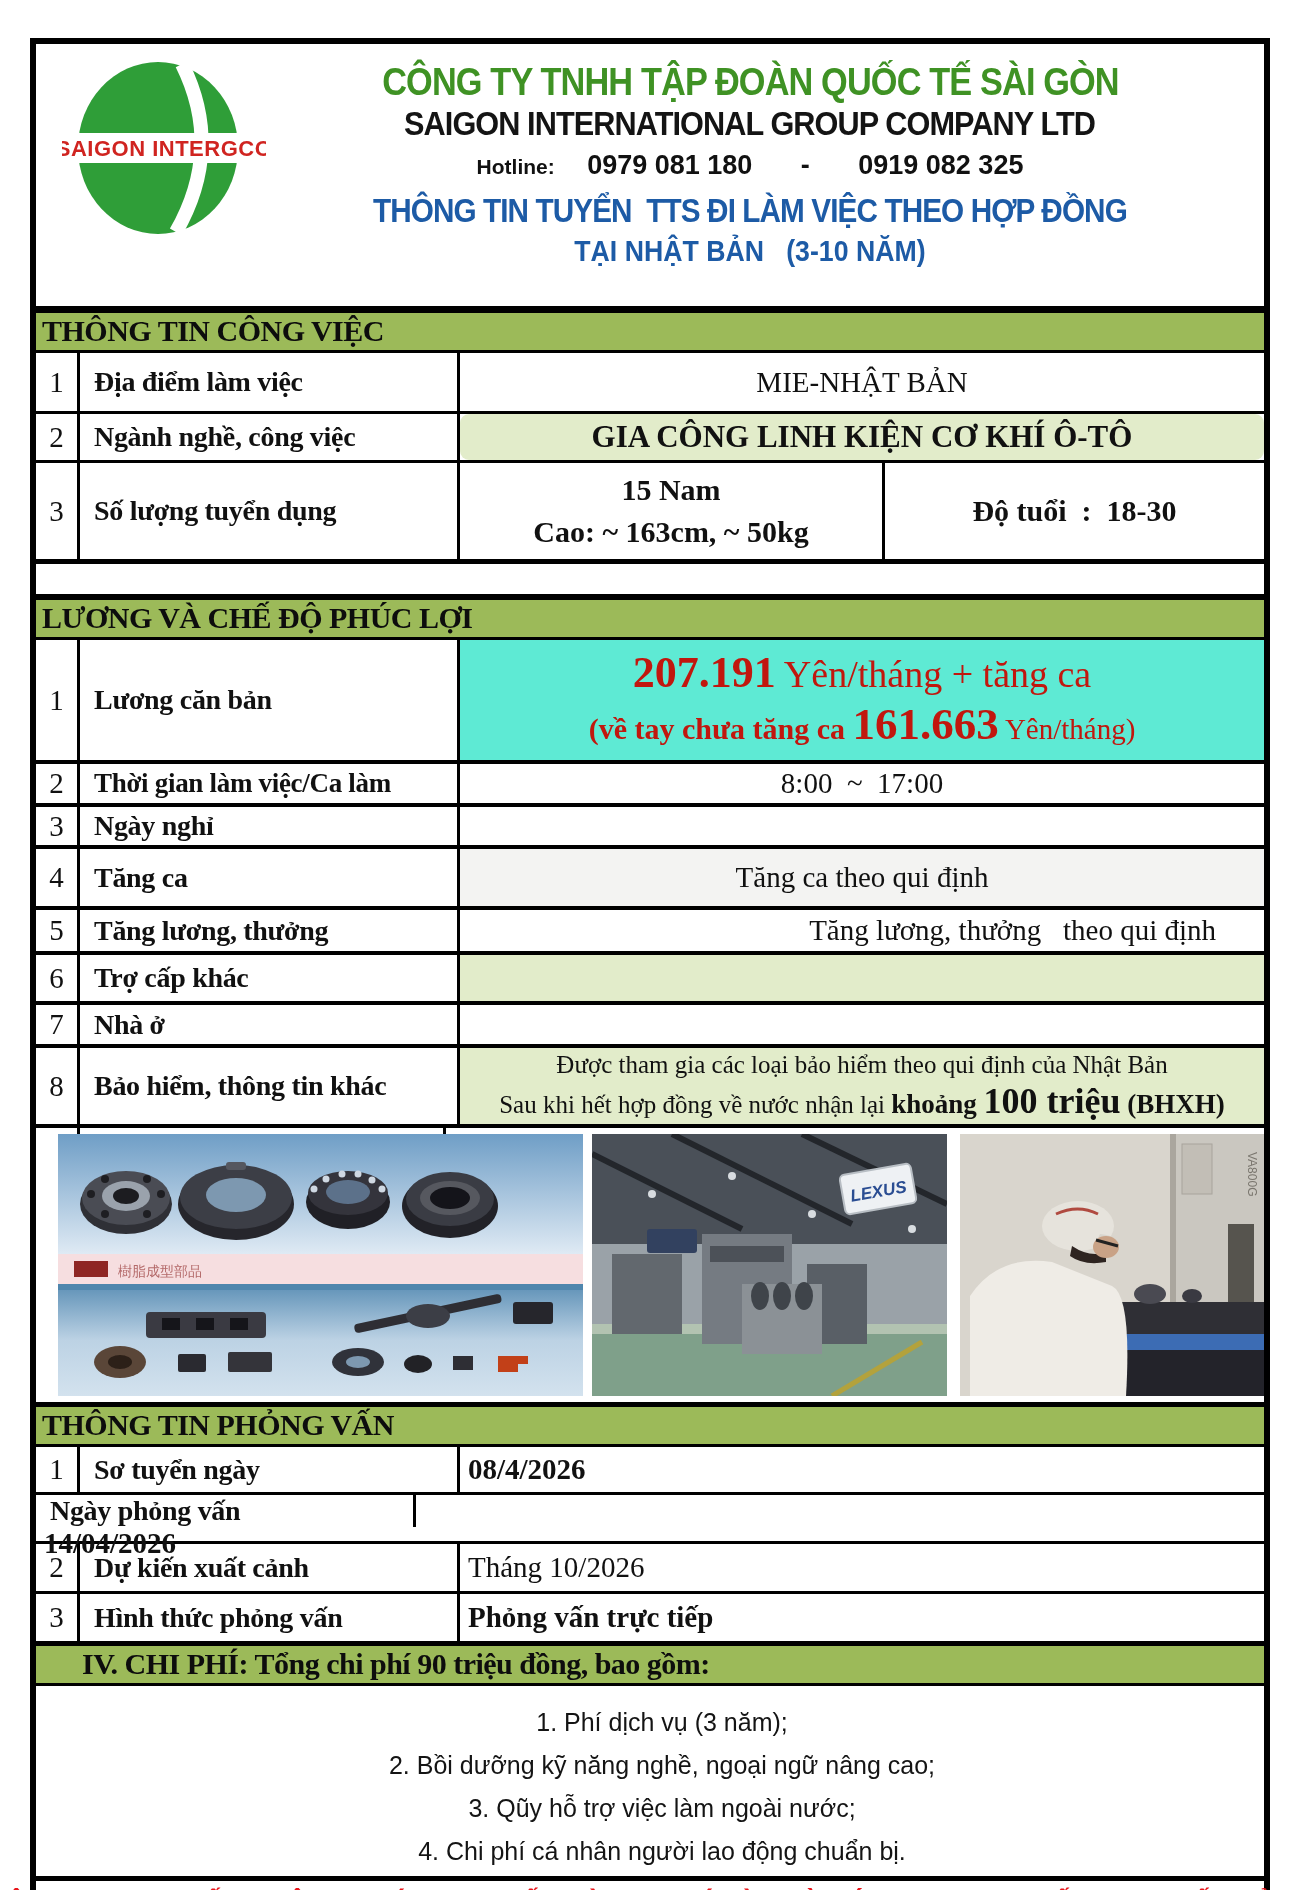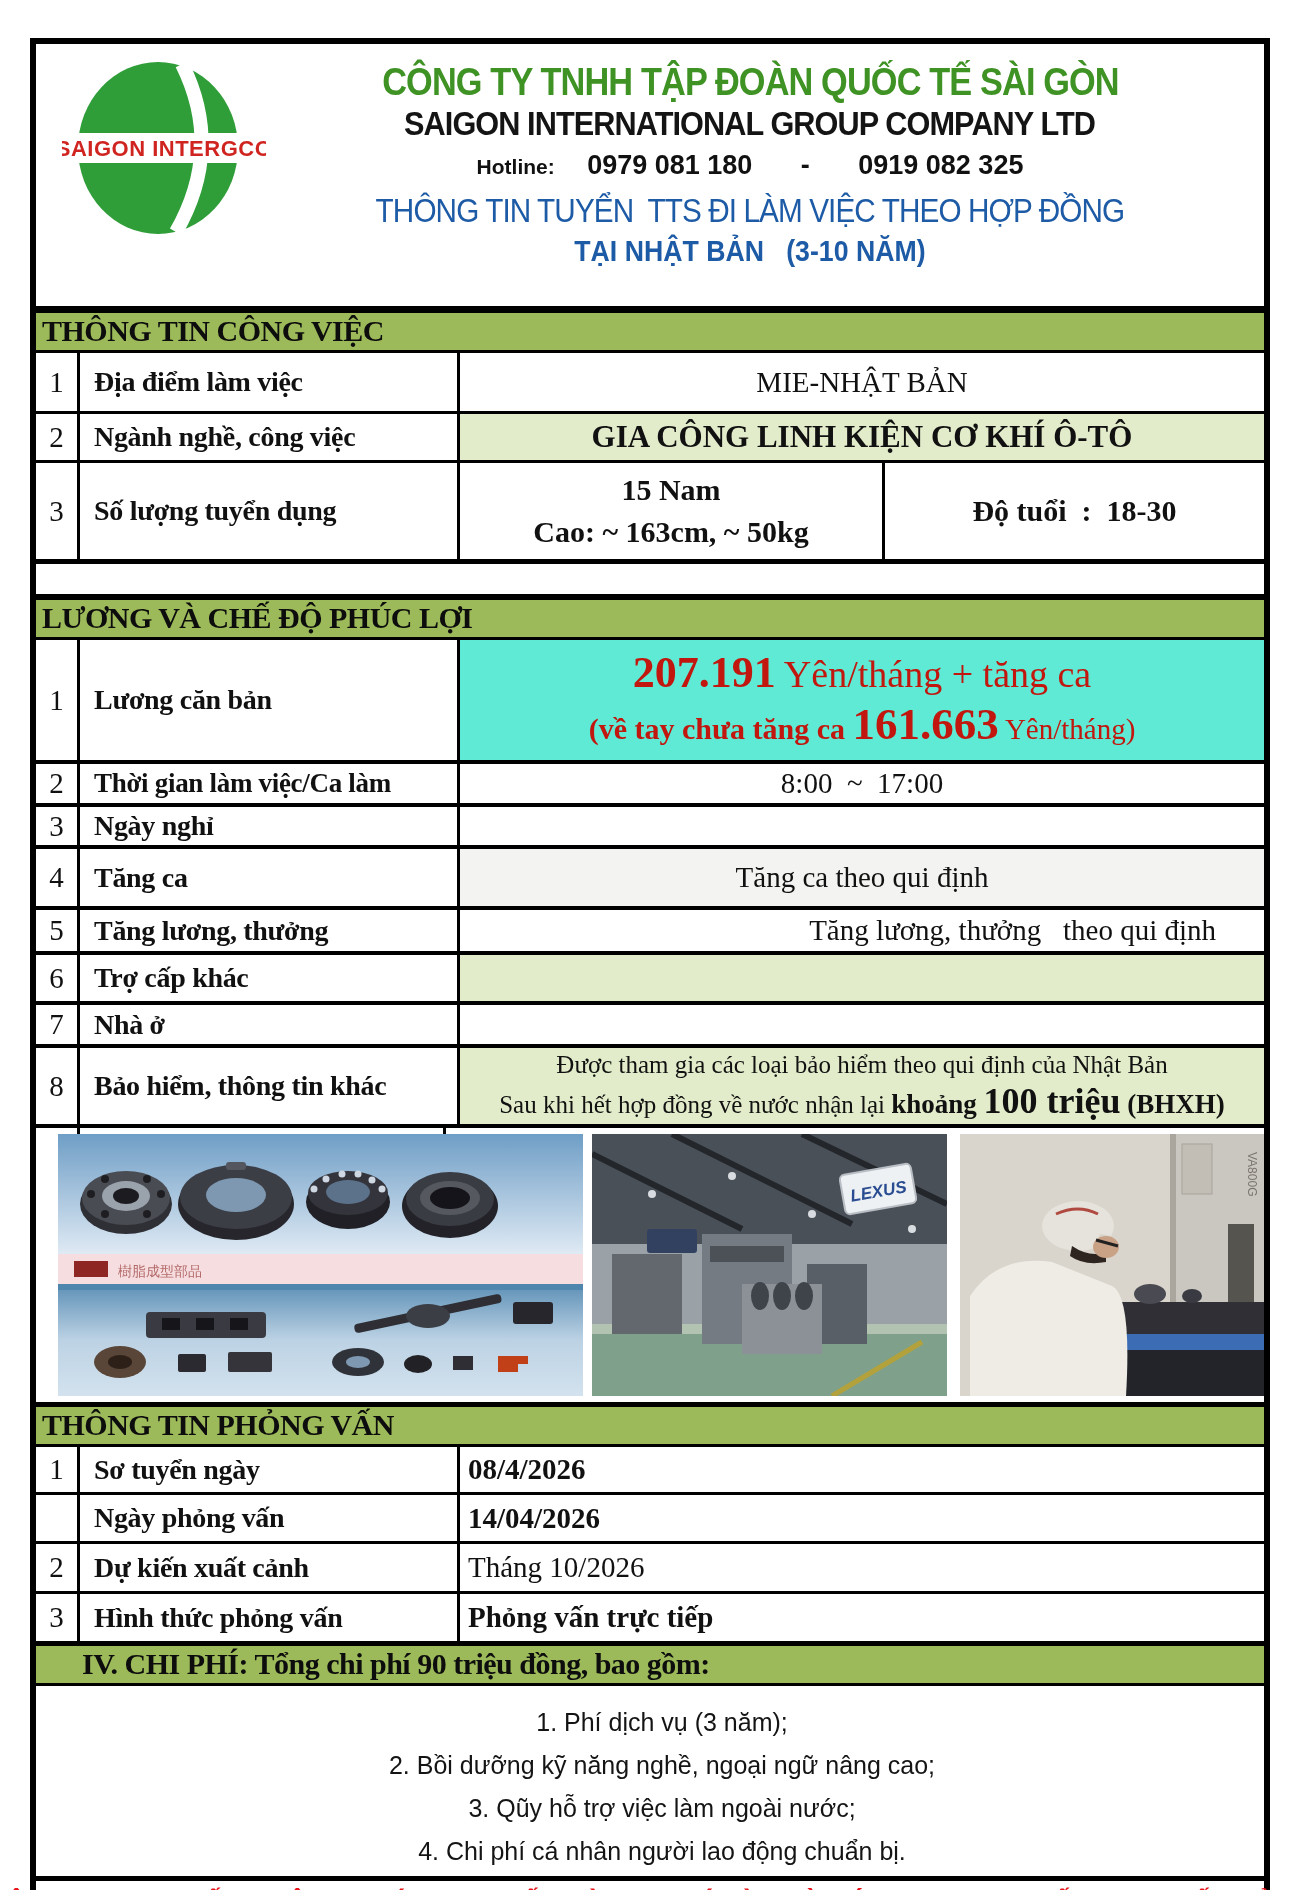--- a/index.html
+++ b/index.html
@@ -21,21 +21,21 @@
         font-weight:bold;font-size:33px;color:#141414;}
   .h-en .tx{transform:scaleX(.93);letter-spacing:-1px;}
   .h-ad{margin-top:5px;font-family:"Liberation Sans","DejaVu Sans",sans-serif;
         font-size:24px;color:#1c1c1c;}
   .h-ad .tx{transform:scaleX(.95);}
   .h-hot{margin-top:7px;font-family:"Liberation Sans","DejaVu Sans",sans-serif;color:#111;}
   .h-hot .lab{font-weight:bold;font-size:21px;margin-right:28px;}
   .h-hot .num{font-weight:bold;font-size:27px;letter-spacing:0;}
   .h-hot .dash{font-weight:bold;font-size:27px;margin:0 44px;}
   .h-b1{margin-top:11px;font-family:"Liberation Sans","DejaVu Sans",sans-serif;
-        font-weight:normal;font-size:33px;color:#1d5ba6;}
+        font-weight:bold;font-size:33px;color:#1d5ba6;}
   .h-b1 .tx{transform:scaleX(.9);letter-spacing:-1px;}
   .h-b2{margin-top:5px;font-family:"Liberation Sans","DejaVu Sans",sans-serif;
         font-weight:bold;font-size:29px;color:#1d5ba6;}
   .h-b2 .tx{transform:scaleX(.92);}
 
   
   .band{background:#9cba59;border-top:7px solid #000;border-bottom:3px solid #000;
         height:37px;line-height:36px;padding-left:6px;
         font-weight:bold;font-size:30px;letter-spacing:-.5px;color:#0d0d0d;}
 
@@ -121,21 +121,21 @@
 
     <div class="row first" style="height:58px;">
       <div class="cnum">1</div>
       <div class="clab">Địa điểm làm việc</div>
       <div class="cval">MIE-NHẬT BẢN</div>
     </div>
 
     <div class="row" style="height:46px;">
       <div class="cnum">2</div>
       <div class="clab">Ngành nghề, công việc</div>
-      <div class="cval lightgreen bold" style="font-size:31px;">GIA CÔNG LINH KIỆN CƠ KHÍ Ô-TÔ</div>
+      <div class="cval lightgreen bold" style="font-size:31px;border-radius:9px;">GIA CÔNG LINH KIỆN CƠ KHÍ Ô-TÔ</div>
     </div>
 
     <div class="row" style="height:96px;">
       <div class="cnum">3</div>
       <div class="clab">Số lượng tuyển dụng</div>
       <div class="cval vstack bold" style="width:422px;flex:none;border-right:3px solid #000;font-size:30px;line-height:42px;">
         <span class="pre">15 Nam</span>
         <span class="pre">Cao: ~ 163cm, ~ 50kg</span>
       </div>
       <div class="cval bold pre" style="font-size:30px;">Độ tuổi  :  18-30</div>
@@ -323,21 +323,21 @@
       </svg>
     </div>
 
     <div class="band" style="border-top-width:5px;">THÔNG TIN PHỎNG VẤN</div>
 
     <div class="row first" style="height:45px;">
       <div class="cnum">1</div>
       <div class="clab">Sơ tuyển ngày</div>
       <div class="cval left bold">08/4/2026</div>
     </div>
-    <div class="row" style="height:46px;">
+    <div class="row" style="height:46px;flex-direction:column;">
       <div class="cnum"></div>
       <div class="clab">Ngày phỏng vấn</div>
       <div class="cval left bold">14/04/2026</div>
     </div>
     <div class="row" style="height:47px;">
       <div class="cnum">2</div>
       <div class="clab">Dự kiến xuất cảnh</div>
       <div class="cval left">Tháng 10/2026</div>
     </div>
     <div class="row" style="height:47px;">

